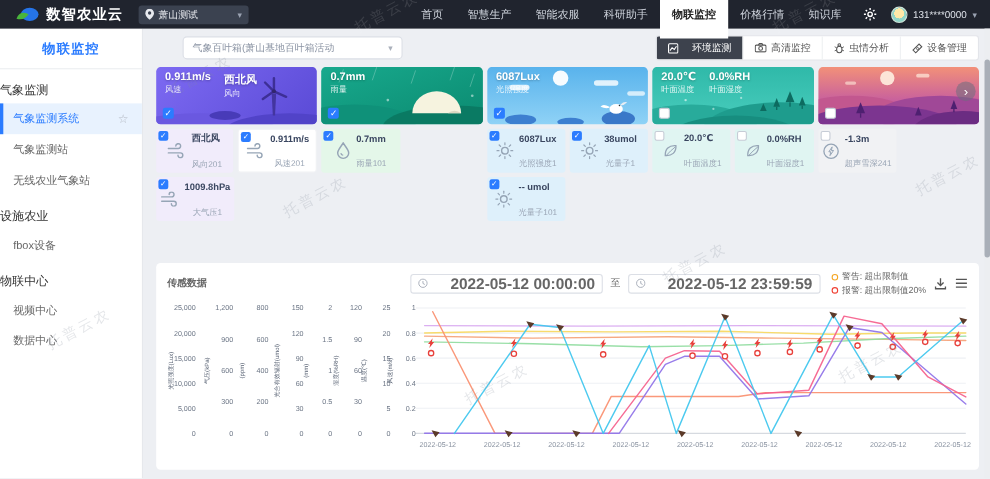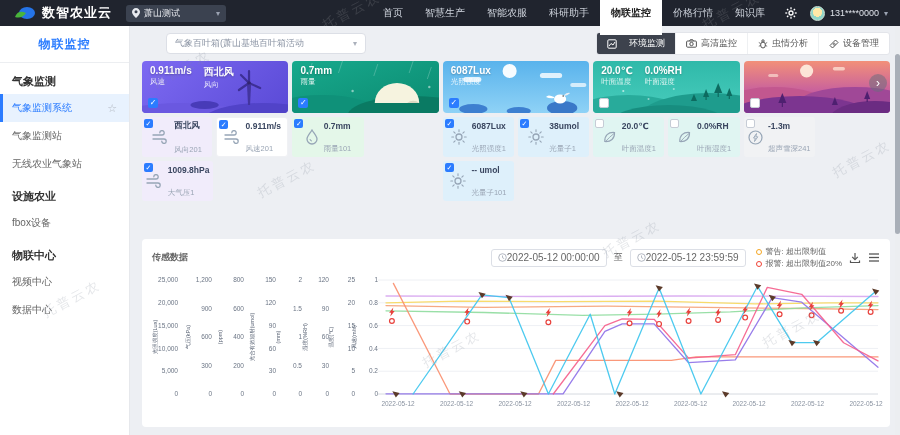--- a/index.html
+++ b/index.html
@@ -18,21 +18,21 @@
   .nav-gear { padding:0 9px; display:flex; align-items:center; cursor:pointer; }
   .userbox { display:flex; align-items:center; gap:5px; padding:0 12px 0 4px; cursor:pointer; }
   .avatar { width:15px; height:15px; border-radius:50%; background:radial-gradient(circle at 50% 40%, #ffe9a8 0 45%, #8fd6c8 46% 100%); border:1px solid #cfe3d8; }
   .user-name { color:#dfe3ea; font-size:9px; }
   .userbox .caret { color:#9aa2b1; font-size:8px; }
 
   
   .sidebar { position:absolute; top:26px; left:0; width:130px; bottom:0; background:#fff; border-right:1px solid #e6e8ec; z-index:20; }
   .sb-title { color:#2b7cff; font-size:12px; font-weight:bold; text-align:center; padding:10px 0 9px; letter-spacing:1px; }
   .sb-divider { height:1px; background:#eceef1; }
-  .sb-section { font-size:11px; font-weight:bold; color:#333; padding:11px 12px 5px; }
+  .sb-section { font-size:11px; font-weight:normal; color:#333; padding:11px 0 5px; }
   .sb-item { font-size:10px; color:#666; padding:7px 12px; cursor:pointer; display:flex; align-items:center; }
   .sb-item.active { background:#e8f2fe; color:#2b7cff; border-left:3px solid #2b7cff; padding-left:9px; }
   .sb-item .star { margin-left:auto; color:#b6bcc6; font-size:11px; }
 
   
   .main { position:absolute; top:26px; left:130px; right:0; bottom:0; padding:6px 10px 0 12px; overflow:hidden; }
   .toolbar { display:flex; align-items:center;margin-left:24px; }
   .station-select { background:#fff; border:1px solid #dcdfe6; border-radius:4px; height:21px; display:flex; align-items:center; gap:6px; padding:0 8px; font-size:9px; color:#8a93a3; width:200px; cursor:pointer; }
   .station-select .caret { margin-left:auto; color:#aab0bb; font-size:8px; }
   .tool-buttons { margin-left:auto; display:flex; background:#fff; border-radius:3px; overflow:hidden; border:1px solid #e3e5ea; }
@@ -54,33 +54,33 @@
   .card .cbx { position:absolute; left:6px; bottom:5px; z-index:3; }
   .card-next { position:absolute; right:3px; top:13px; width:18px; height:18px; border-radius:50%; background:rgba(110,110,125,.55); color:#fff; display:flex; align-items:center; justify-content:center; font-size:12px; z-index:3; cursor:pointer; }
 
   
   .tile-rows { margin-top:4px; }
   .tile-row { display:flex; gap:4px; margin-bottom:4px; }
   .tile-col { flex:1; display:flex; gap:4px; min-width:0; }
   .tile { flex:1; height:40px; border-radius:3px; position:relative; display:flex; align-items:center; justify-content:center; gap:5px; min-width:0; cursor:pointer; }
   .tile .cbx { position:absolute; top:2px; left:2px; width:9px; height:9px; font-size:7px; }
   .tile-val { font-size:8.5px; color:#3a4660; font-weight:bold; white-space:nowrap; }
-  .tile-lbl { font-size:7.5px; color:#9aa5b5; margin-top:13px; white-space:nowrap; }
+  .tile-lbl { font-size:7.5px; color:#9aa5b5; margin-top:13px; white-space:nowrap;text-align:center; }
   .tile svg { flex:0 0 auto; }
   .bg-purple { background:#f1ecfb; } .bg-white { background:#fff; border:1px solid #f0f1f4; }
   .bg-green { background:#e4f7e9; } .bg-blue { background:#def0fb; }
   .bg-teal { background:#e0f5f2; } .bg-gray { background:#f1f2f4; }
   .tile-spacer { flex:1; }
 
   
   .chart-panel { margin-top:38px; background:#fff; border-radius:4px; padding:7px 10px 4px; height:188px; }
   .chart-head { display:flex; align-items:center; }
   .chart-title { font-size:9px; color:#666; font-weight:bold; }
   .chart-right { margin-left:auto; display:flex; align-items:center; gap:7px; }
-  .date-input { display:flex; align-items:center; gap:0; border:1px solid #dcdfe6; border-radius:3px; height:18px; padding:0 6px; font-size:10px; color:#666; background:#fff; cursor:text; }
+  .date-input { display:flex; align-items:center; gap:20px; border:1px solid #dcdfe6; border-radius:3px; height:18px; padding:0 6px; font-size:14px; color:#666; background:#fff; cursor:text;font-weight:bold; }
   .range-sep { font-size:9px; color:#666; }
   .legend { display:flex; flex-direction:column; gap:1px; margin-left:3px; }
   .leg-item { display:flex; align-items:center; gap:4px; font-size:8px; color:#666; white-space:nowrap; }
   .leg-dot { width:6px; height:6px; border-radius:50%; border:1.5px solid; }
   .icon-btn { cursor:pointer; display:flex; align-items:center; }
 
   
   .v-scroll { position:absolute; right:0; top:26px; bottom:0; width:5px; background:#eceef1; z-index:40; }
   .v-thumb { position:absolute; right:0; top:28px; width:5px; height:180px; border-radius:3px; background:#a9afb8; cursor:grab; }
 

